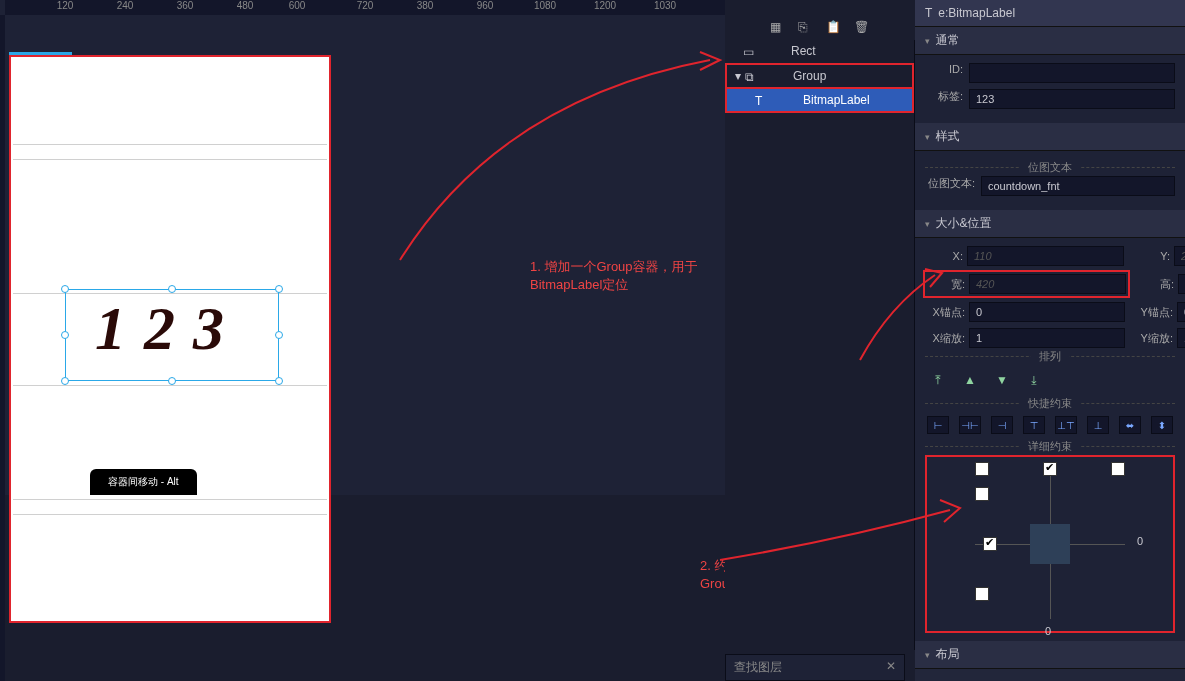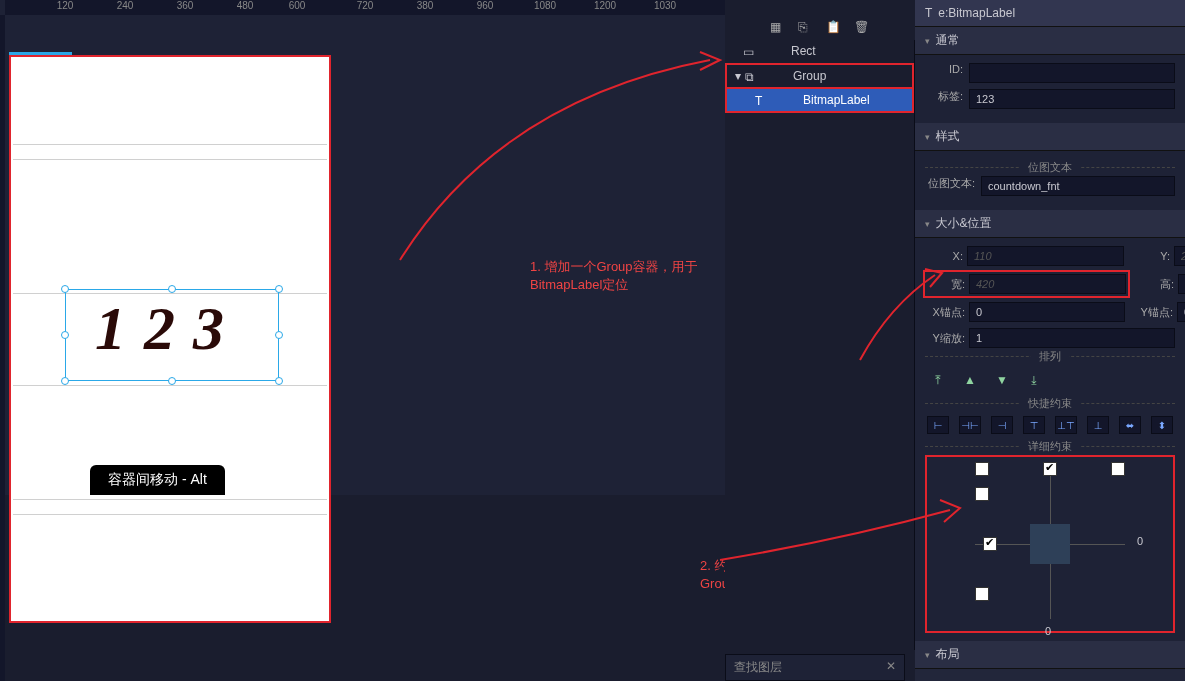--- a/index.html
+++ b/index.html
@@ -63,21 +63,21 @@
 .detail-constraint { position: relative; border: 2px solid #e0242d; padding: 12px; margin-top: 4px; }
 .dc-grid { position: relative; width: 150px; height: 150px; margin: 0 auto; }
 .dc-center { position: absolute; top: 55px; left: 55px; width: 40px; height: 40px; background: #2e4058; }
 .dc-line { position: absolute; background: #555; }
 .dc-line.h { height: 1px; width: 150px; top: 75px; left: 0; }
 .dc-line.v { width: 1px; height: 150px; left: 75px; top: 0; }
 .dc-chk { position: absolute; width: 14px; height: 14px; background: #fff; border: 1px solid #333; cursor: pointer; }
 .dc-chk.checked::after { content: '✔'; color: #000; font-size: 11px; position: absolute; top: -2px; left: 1px; }
 .dc-val { position: absolute; font-size: 11px; color: #c8c8d0; }
 
-.bottom-hint { position: absolute; bottom: 0; left: 90px; background: #000; color: #fff; padding: 6px 18px; border-radius: 6px 6px 0 0; font-size: 14px; }
+.bottom-hint { position: absolute; bottom: 0; left: 90px; background: #000; color: #fff; padding: 6px 18px; border-radius: 6px 6px 0 0; font-size: 10px; }
 
 .search-layer { position: absolute; bottom: 0; left: 725px; width: 180px; background: #1e2236; border: 1px solid #0a0c18; padding: 4px 8px; display: flex; align-items: flex-start; justify-content: space-between; color: #888; }
 
 svg.arrow { position: absolute; pointer-events: none; z-index: 5; }
 </style>
 </head>
 <body>
 
 <div class="canvas-area">
   <div class="ruler-top">
@@ -225,20 +225,24 @@
           <div class="prop-label" style="width:40px">X锚点:</div>
           <input class="prop-input" value="0" style="">
         </div>
       <div class="col">
           <div class="prop-label" style="width:40px">Y锚点:</div>
           <input class="prop-input" value="0" style="">
         </div>
     </div>
     <div class="two-col" style="margin-top:6px">
       <div class="col">
+          <div class="prop-label" style="width:40px">X缩放:</div>
+          <input class="prop-input" value="1" style="">
+        </div>
+      <div class="col">
           <div class="prop-label" style="width:40px">Y缩放:</div>
           <input class="prop-input" value="1" style="">
         </div>
     </div>
 
     <div class="sub-divider">
         <span>排列</span>
       </div>
     <div class="icon-row">
       <div class="icon-btn">⤒</div>

